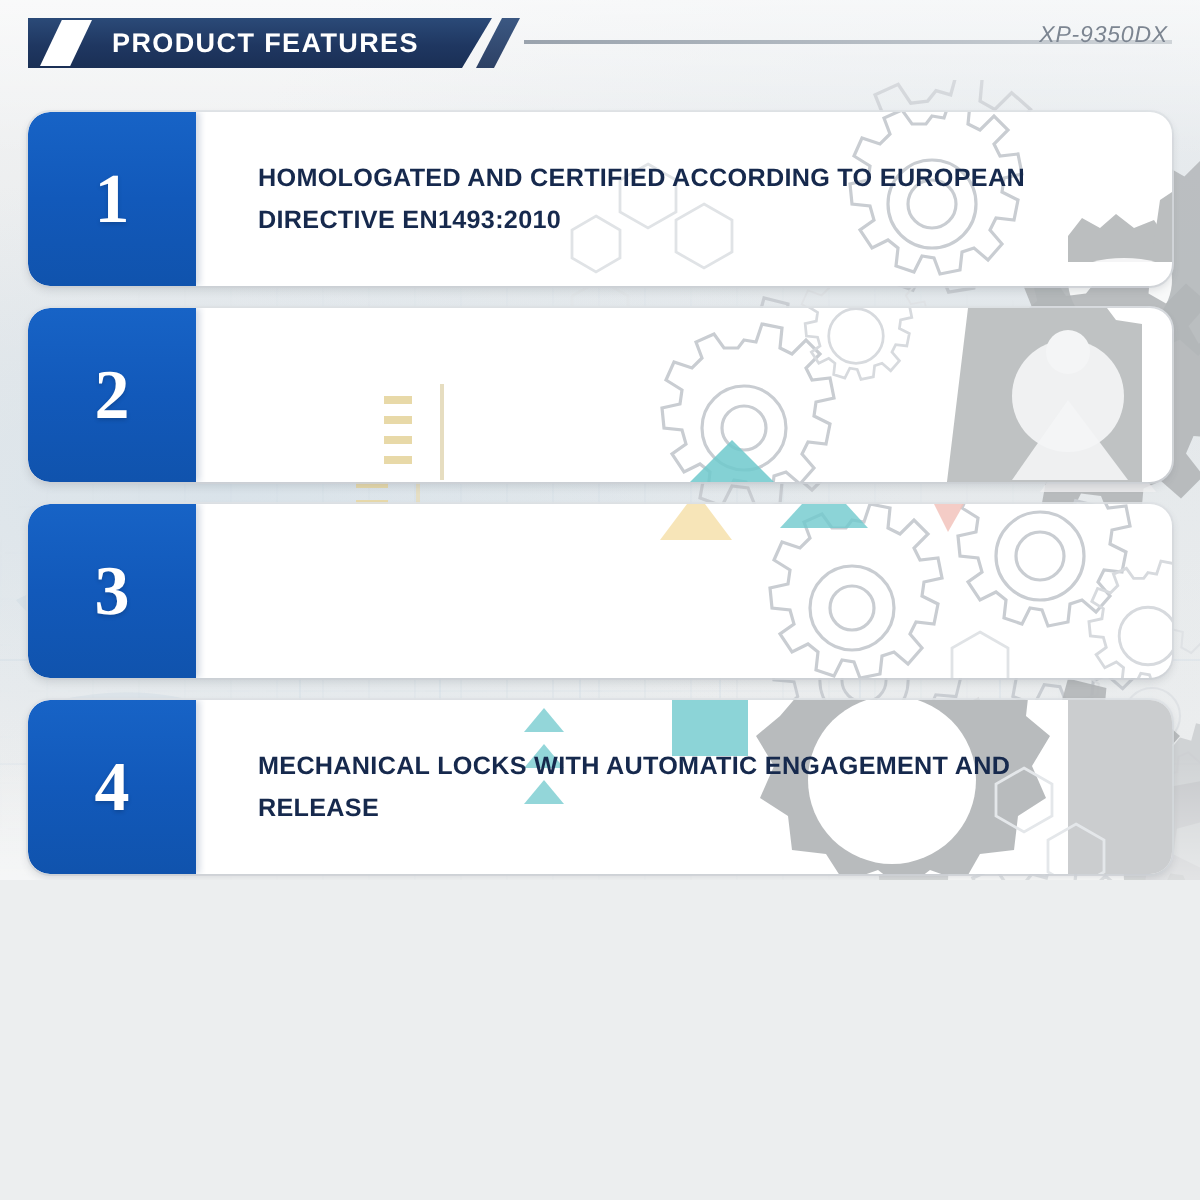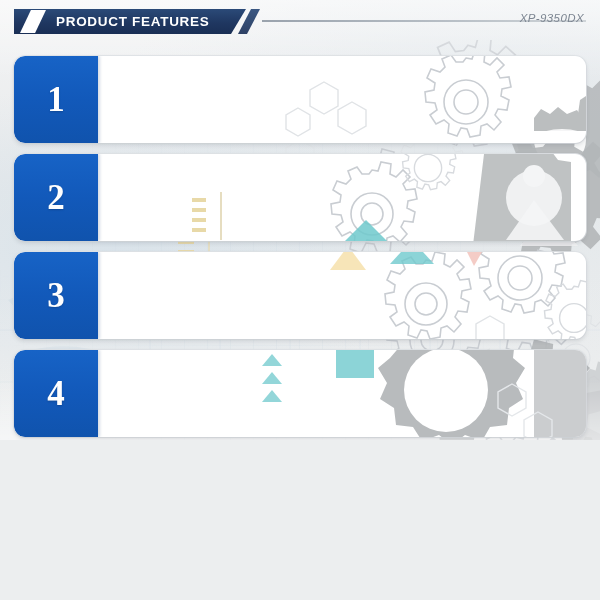--- a/index.html
+++ b/index.html
@@ -297,20 +297,23 @@
           <g fill="#b4b7b9" opacity=".9">
             <path d="M520,62 l7,-9 l9,5 l8,-7 l9,7 l10,-4 l6,9 l9,1 l-2,11 l-56,0 z"></path>
             <path d="M566,44 l6,-4 l0,32 l-10,0 z"></path>
           </g>
           <ellipse cx="548" cy="80" rx="22" ry="7" fill="#ffffff" opacity=".85"></ellipse>
         </svg>
       </div>
       <div class="num-box">
         <span class="num">1</span>
       </div>
+      <div class="row-text">
+        <span>HOMOLOGATED AND CERTIFIED ACCORDING TO EUROPEAN DIRECTIVE EN1493:2010</span>
+      </div>
     </div>
 
     <div class="row">
       <div class="row-deco">
         <svg width="572" height="87" viewBox="0 0 572 87">
           <g transform="translate(358,60)" stroke="#c9cdd2" fill="none" stroke-width="1.6">
             <path d="M0,-44 L6,-43 L9,-52 L19,-50 L18,-40 L24,-37 L31,-44 L38,-37 L31,-30 L34,-24 L43,-25 L45,-15 L36,-13 L35,-6 L43,-2 L41,8 L32,7 L29,13 L35,20 L28,28 L21,22 L15,24 L14,33 L4,35 L1,27 L-5,26 L-9,34 L-18,31 L-17,22 L-22,18 L-30,22 L-36,13 L-29,8 L-31,1 L-40,0 L-41,-10 L-32,-12 L-31,-19 L-39,-24 L-35,-33 L-26,-30 L-21,-35 L-24,-43 L-15,-47 L-10,-40 L-3,-40 Z"></path>
             <circle r="21"></circle>
               <circle r="11"></circle>
           </g>
@@ -386,20 +389,23 @@
           <rect x="322" y="-12" width="38" height="40" fill="#6fc9cd" opacity=".8"></rect>
           <g fill="#6fc9cd" opacity=".75">
             <polygon points="258,4 268,16 248,16"></polygon>
             <polygon points="258,22 268,34 248,34"></polygon>
             <polygon points="258,40 268,52 248,52"></polygon>
           </g>
         </svg>
       </div>
       <div class="num-box">
         <span class="num">4</span>
+      </div>
+      <div class="row-text">
+        <span>MECHANICAL LOCKS WITH AUTOMATIC ENGAGEMENT AND RELEASE</span>
       </div>
     </div>
 
     <div class="row">
       <div class="row-deco">
         <svg width="572" height="87" viewBox="0 0 572 87">
           <circle cx="494" cy="8" r="24" fill="#f6e2b0" opacity=".95"></circle>
           <g transform="translate(500,44)" stroke="#c9cdd2" fill="none" stroke-width="1.6">
             <path d="M0,-46 L6,-45 L9,-54 L19,-52 L18,-42 L25,-39 L32,-46 L39,-39 L32,-32 L35,-25 L45,-26 L47,-16 L37,-14 L36,-6 L45,-2 L43,8 L33,7 L30,14 L37,21 L29,29 L22,23 L15,25 L14,34 L4,36 L1,28 L-6,27 L-10,35 L-19,32 L-18,23 L-24,19 L-32,23 L-38,14 L-30,8 L-32,1 L-42,0 L-43,-10 L-33,-12 L-32,-20 L-41,-25 L-37,-34 L-27,-31 L-22,-37 L-25,-45 L-16,-49 L-10,-42 L-3,-42 Z"></path>
             <circle r="25"></circle>

